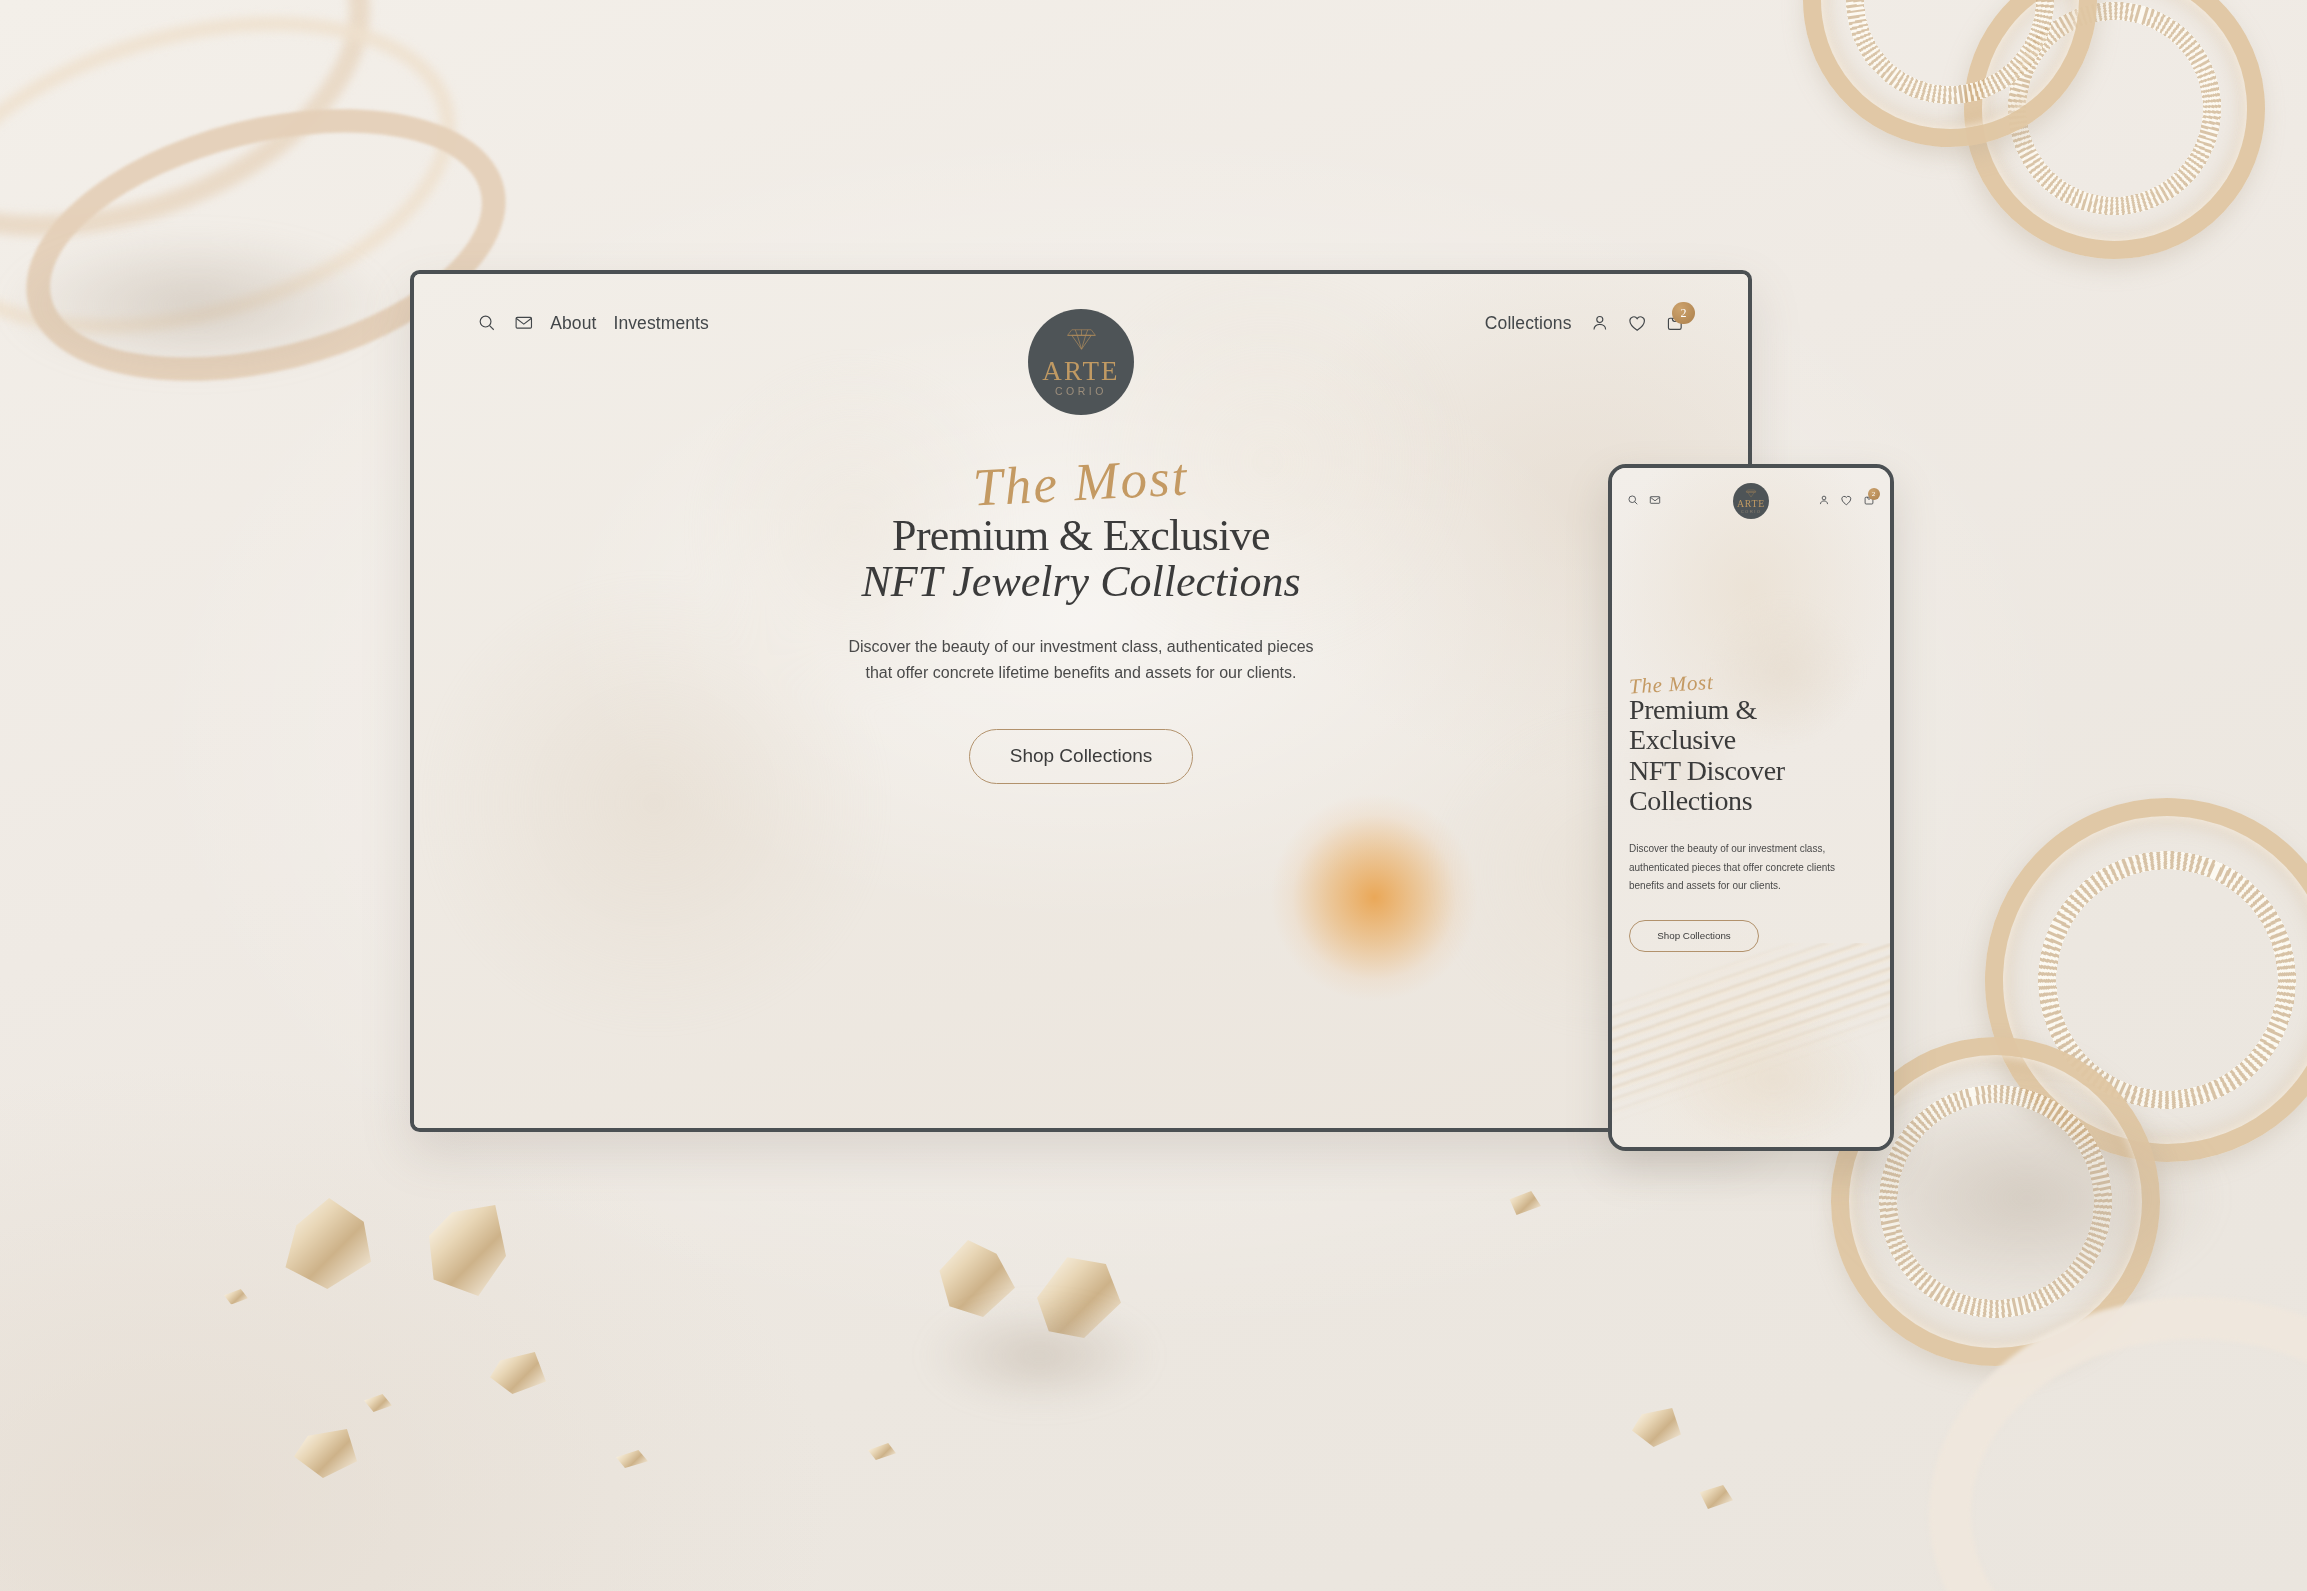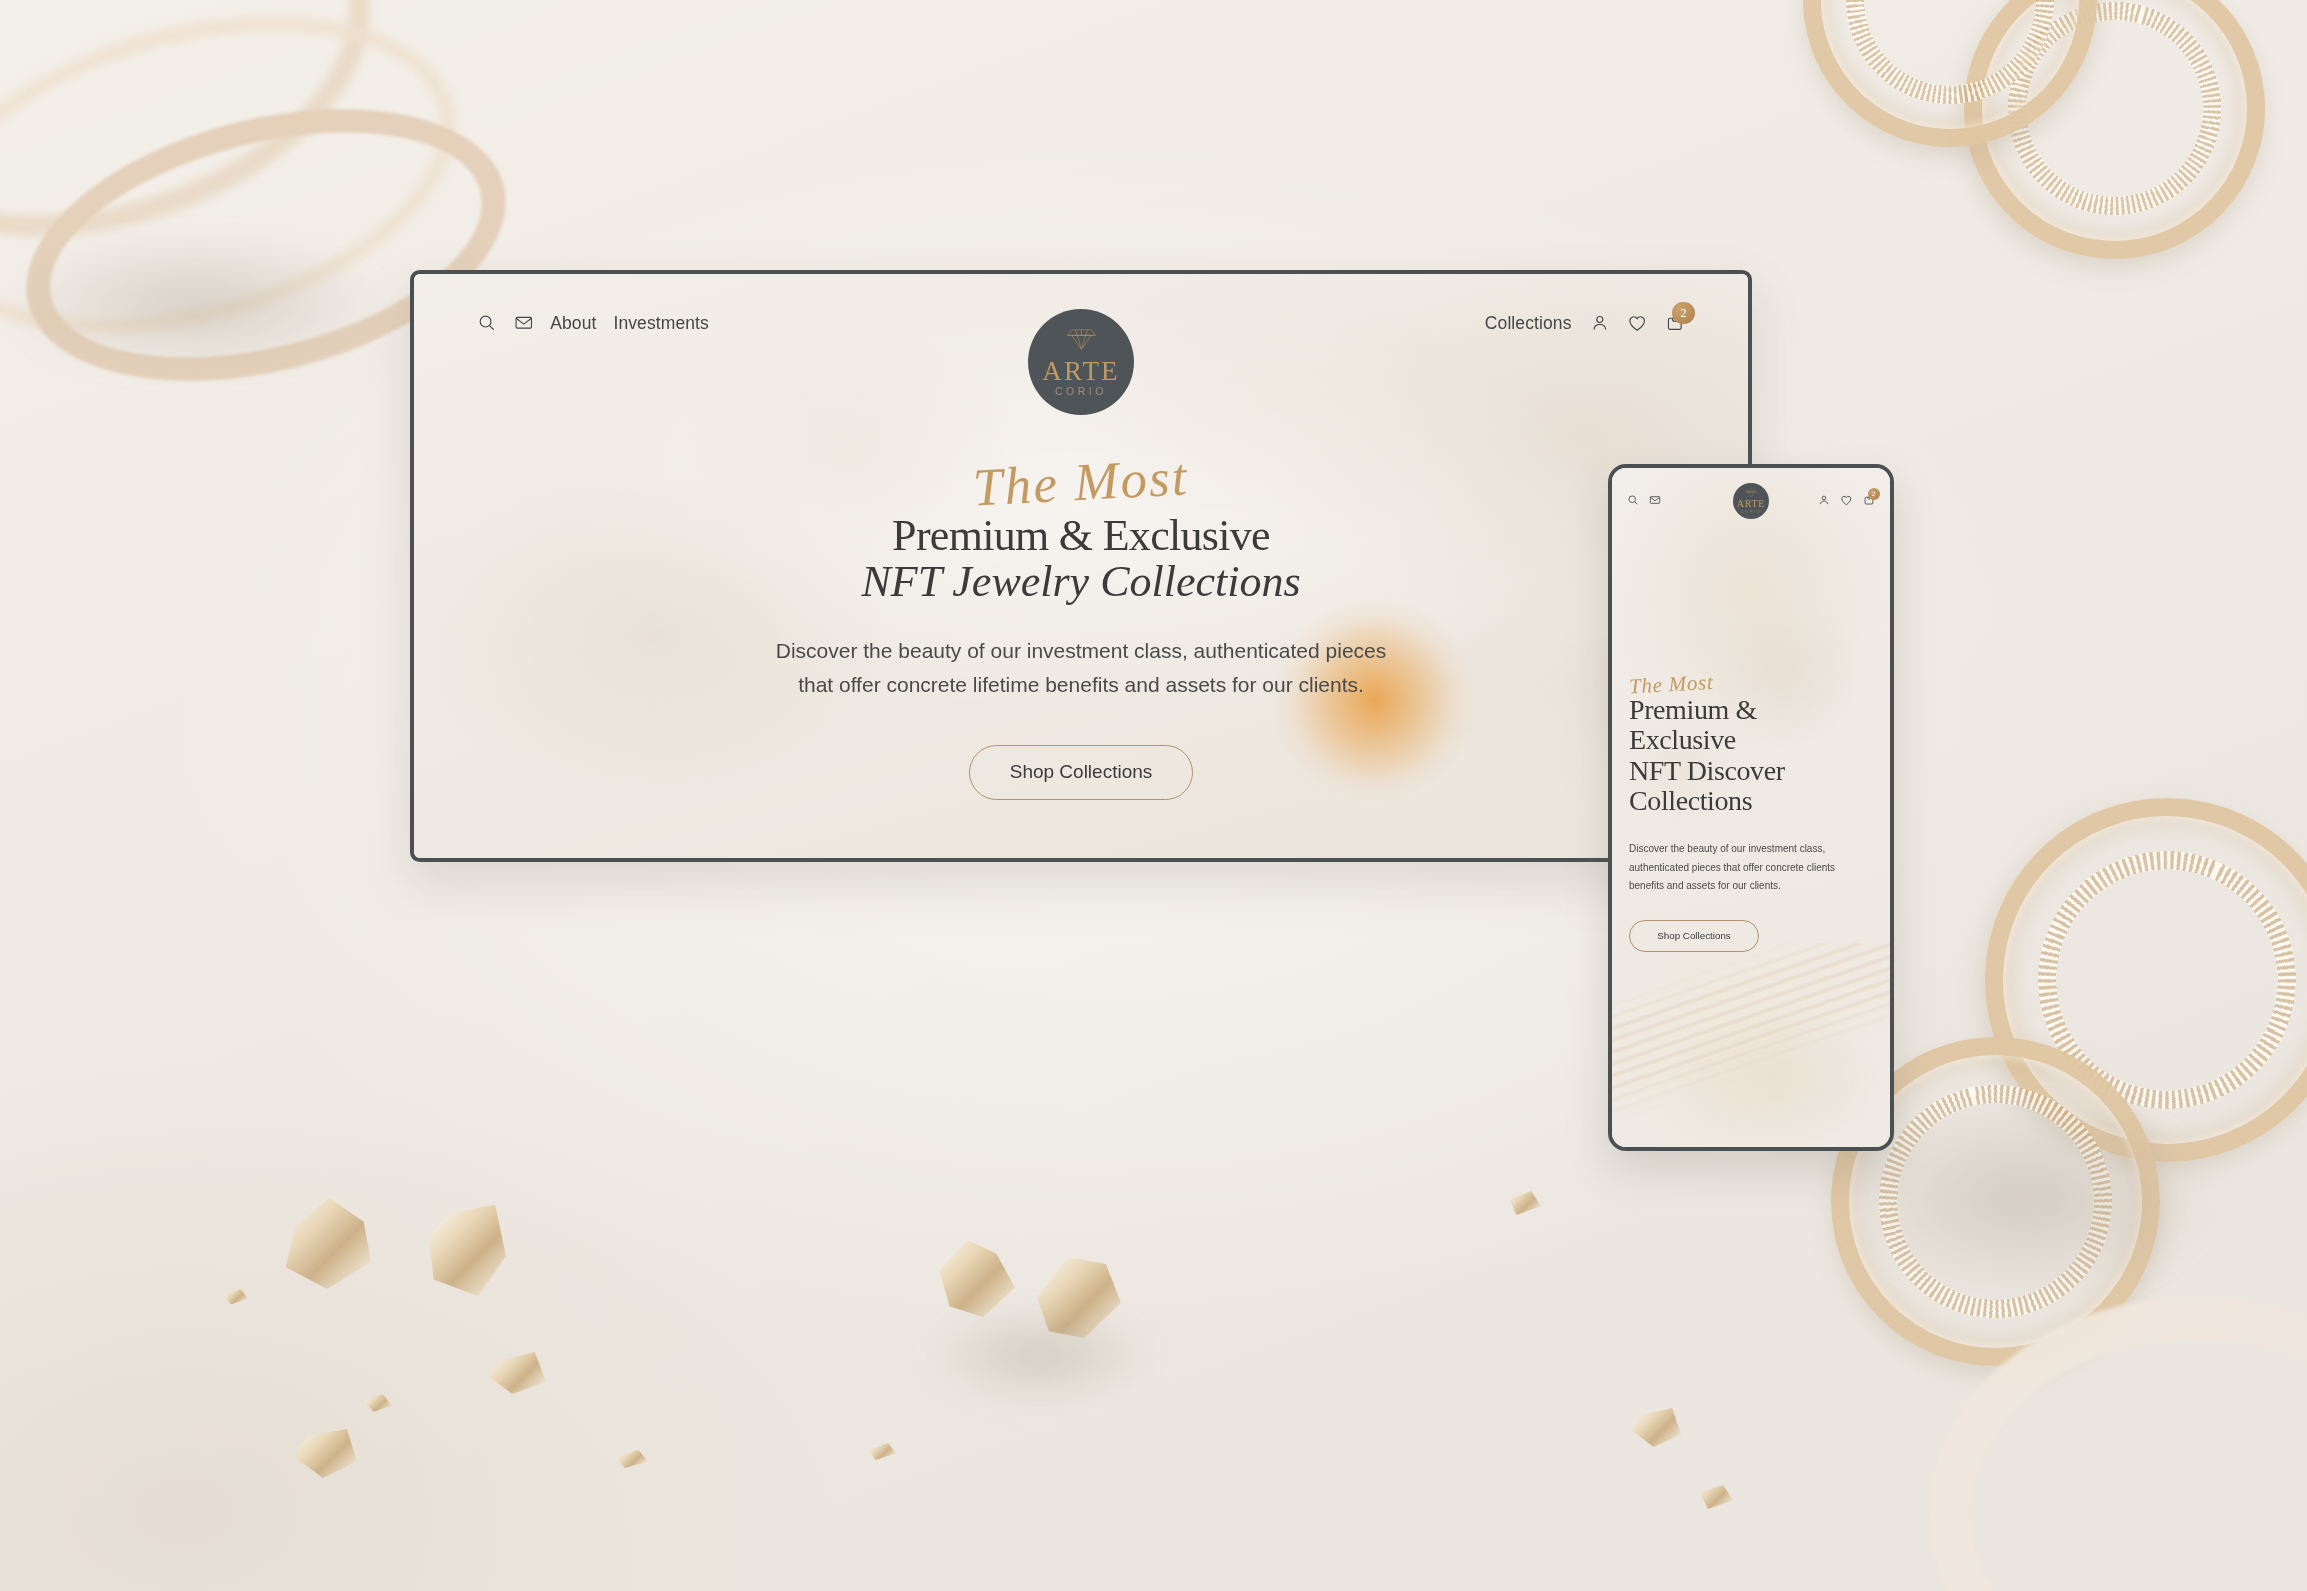--- a/index.html
+++ b/index.html
@@ -65,21 +65,21 @@
 
   .soft-shadow {
     position:absolute;
     background:radial-gradient(ellipse at center, rgba(176,162,146,0.38), rgba(176,162,146,0) 70%);
     filter:blur(12.6px);
   }
 
   
   #desktop-frame {
     position:absolute;
-    left:410px; top:270px; width:1342px; height:592px;
+    left:410px; top:270px; width:1342px; height:862px;
     border:4.9px solid #4b5053;
     border-radius:9.8px;
     overflow:hidden;
     background:#f1ece6;
     box-shadow:0 21px 49px rgba(120,108,96,0.18);
   }
   .screen-bg {
     position:absolute; inset:0;
     background:
       radial-gradient(circle 133px at 72% 73%, rgba(233,150,50,0.78) 0%, rgba(233,160,70,0.45) 35%, rgba(238,190,140,0.16) 62%, rgba(240,235,228,0) 78%),
@@ -158,21 +158,21 @@
   }
   .headline {
     font-family:"Liberation Serif", serif;
     font-size:44px; line-height:1.04;
     color:#3b3b3b; letter-spacing:-0.7px;
     font-weight:400;
   }
   .headline .l2 { letter-spacing:0px;font-style:italic; }
   .subcopy {
     margin-top:29px;
-    font-size:21px; line-height:1.62;
+    font-size:16px; line-height:1.62;
     color:#4a4a4a;
   }
   .cta {
     margin-top:43px;
     min-width:224px; height:55px;
     border:1.1px solid #b2926c;
     border-radius:700px;
     display:flex; align-items:center; justify-content:center;
     font-size:19px; color:#3b3b3b;
     background:transparent; cursor:pointer;

